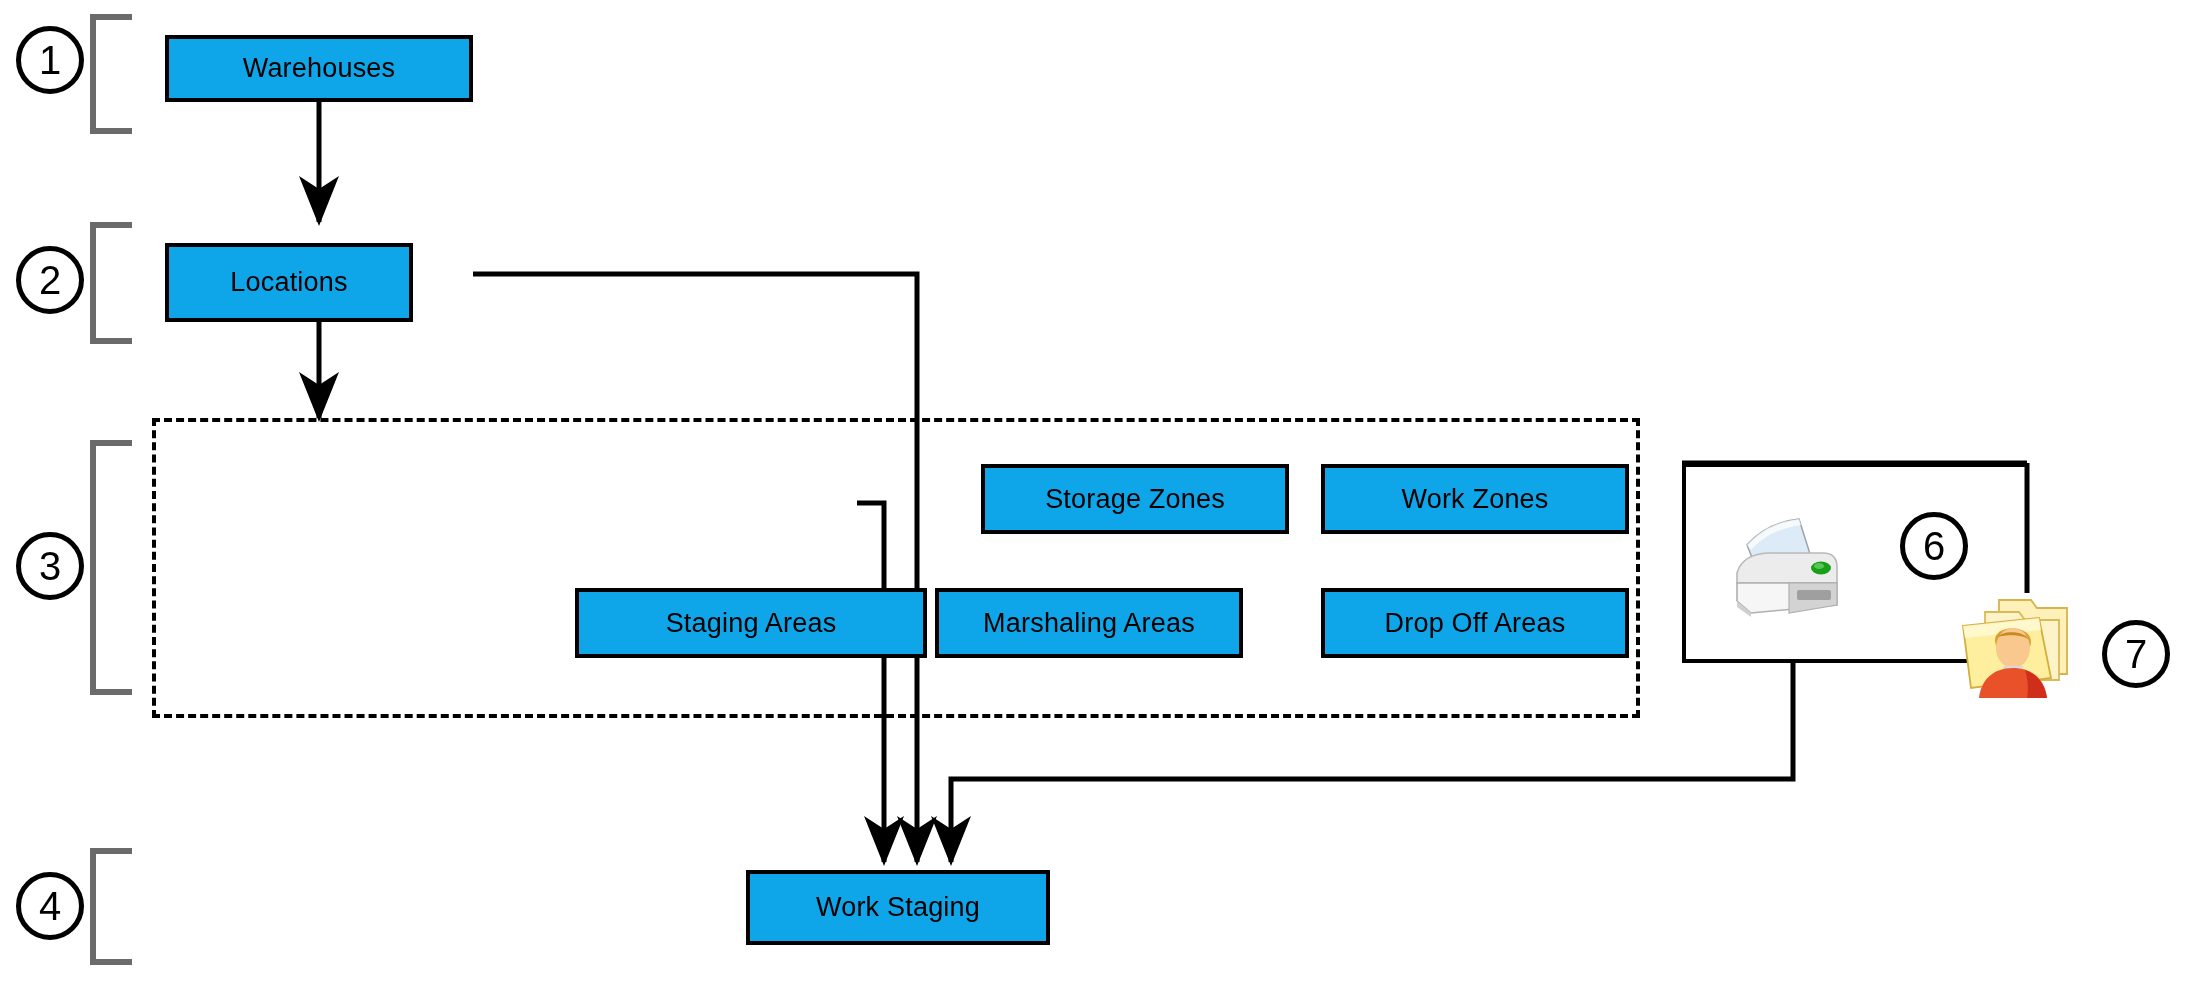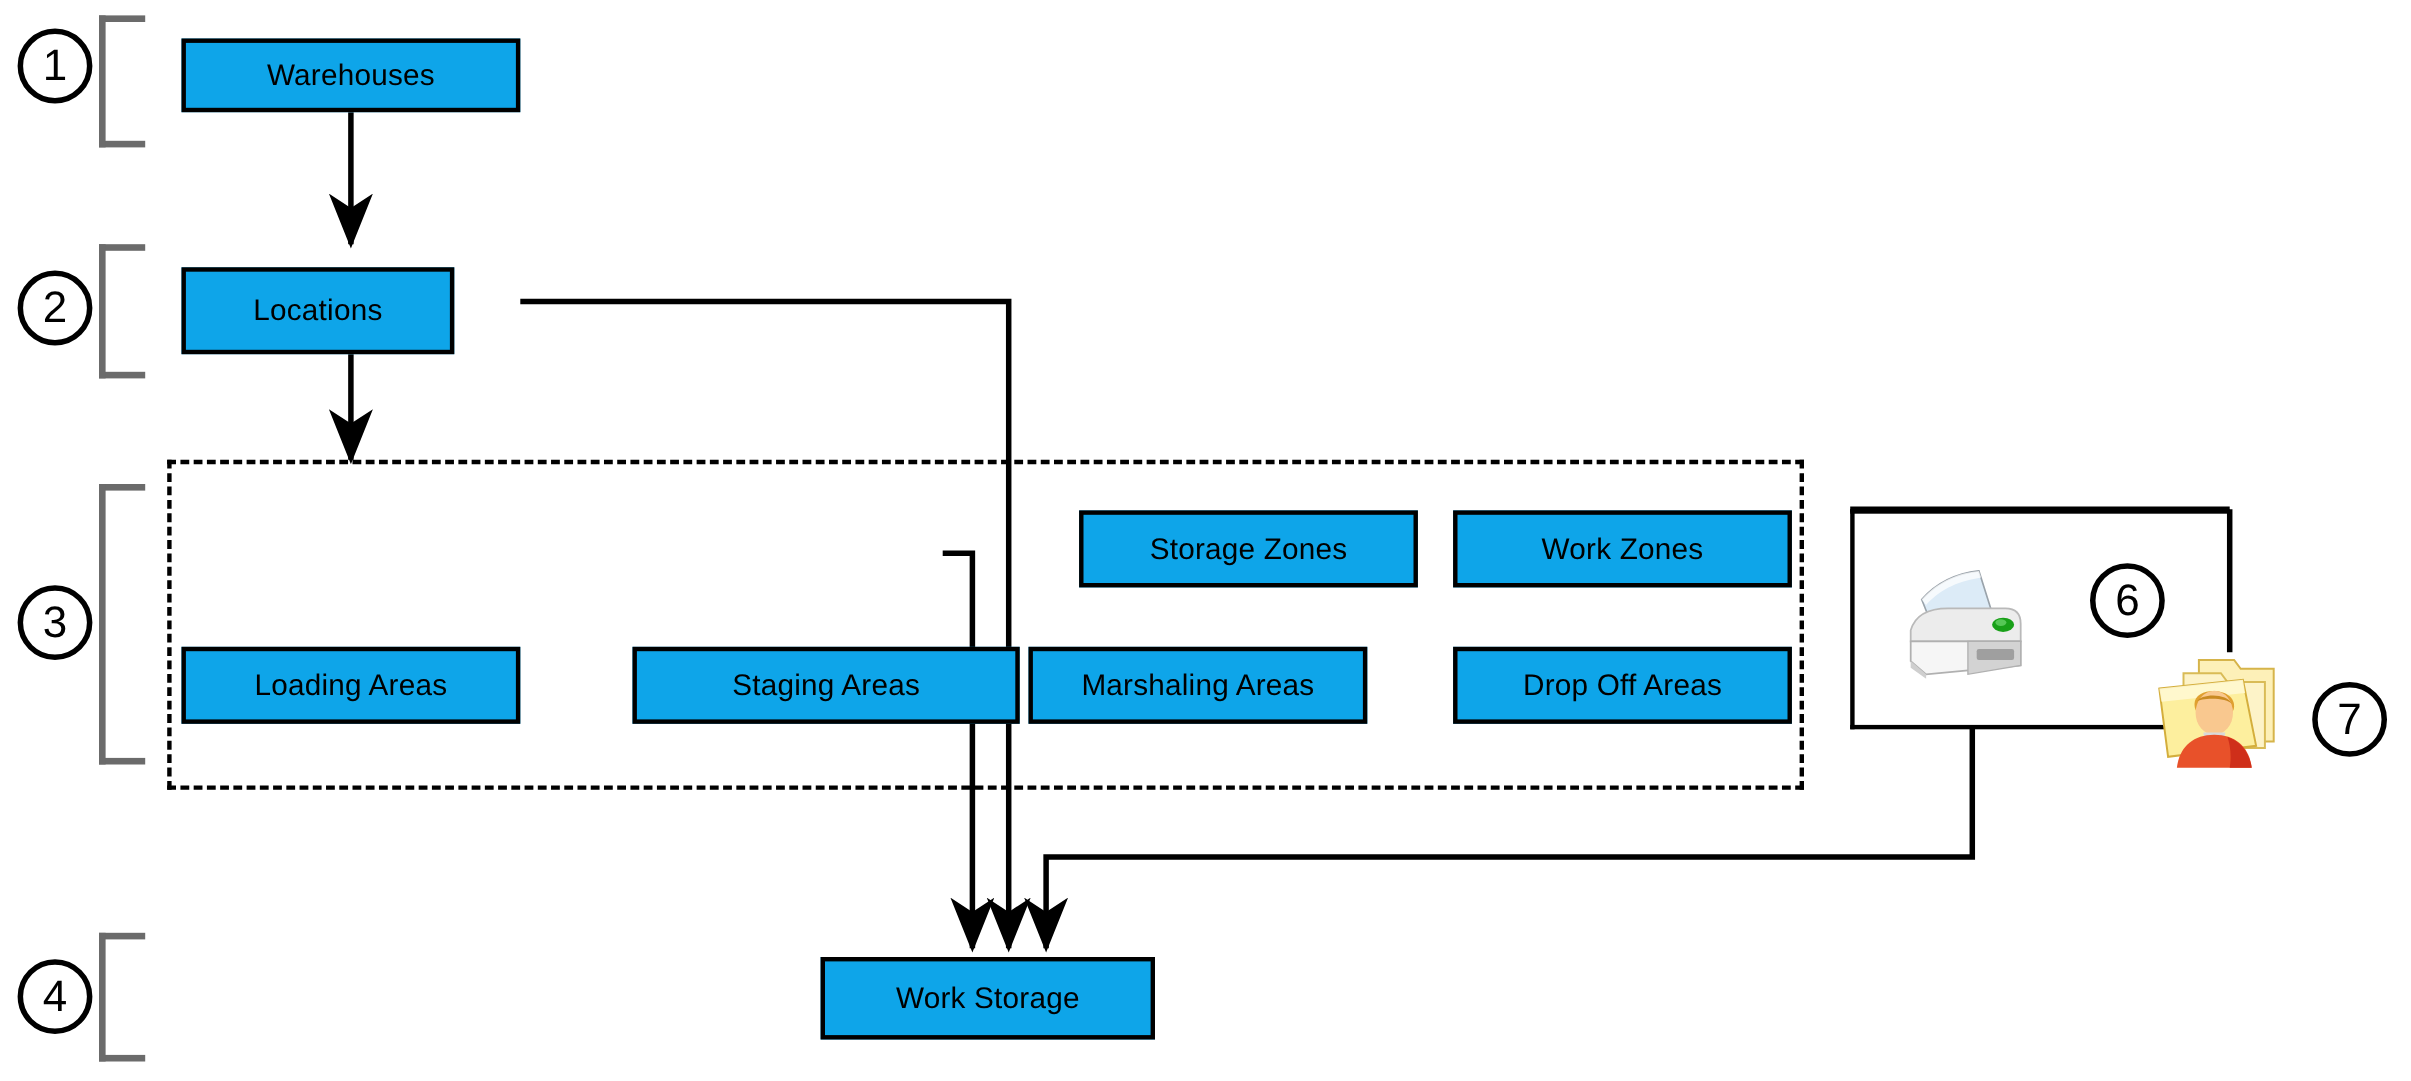--- a/index.html
+++ b/index.html
@@ -127,21 +127,20 @@
 
   <div class="node-box" style="left:165px; top:35px; width:308px; height:67px;">Warehouses</div>
 
   <div class="node-box" style="left:165px; top:243px; width:248px; height:79px;text-align:center;">Locations</div>
 
   <div class="dashed-group" style="left:152px; top:418px; width:1488px; height:300px;"></div>
 
   <div class="node-box" style="left:935px; top:464px; width:308px; height:70px;margin-left:46px;">Storage Zones</div>
   <div class="node-box" style="left:1321px; top:464px; width:308px; height:70px;">Work Zones</div>
 
-  <div class="node-box" style="left:165px; top:588px; width:308px; height:70px;">Loading Areas</div>
   <div class="node-box" style="left:575px; top:588px; width:352px; height:70px;">Staging Areas</div>
   <div class="node-box" style="left:935px; top:588px; width:308px; height:70px;">Marshaling Areas</div>
   <div class="node-box" style="left:1321px; top:588px; width:308px; height:70px;">Drop Off Areas</div>
 
   <div class="printer-group" style="left:1682px; top:463px; width:345px; height:200px;"></div>
 
   <div class="icon-wrap" style="left:1715px; top:497px; width:140px; height:130px;">
     <svg viewBox="0 0 140 130" width="140" height="130">
 
       <path d="M32,48 C48,30 66,24 84,22 L96,60 C76,62 58,66 44,78 Z" fill="#dcebf7" stroke="#9aa3ab" stroke-width="1.5"></path>
@@ -174,15 +173,15 @@
       <ellipse cx="58" cy="60" rx="17" ry="20" fill="#f9c88f"></ellipse>
       <path d="M42,50 C46,42 70,42 74,52 C70,46 46,46 42,50 Z" fill="#c98a22"></path>
 
       <path d="M48,78 L68,78 L66,90 L50,90 Z" fill="#d9d9d9"></path>
 
       <path d="M58,80 C78,80 90,92 92,110 L24,110 C26,92 38,80 58,80 Z" fill="#e8512a"></path>
       <path d="M70,82 C82,86 90,96 92,110 L72,110 C74,98 72,88 70,82 Z" fill="#cf2f1a"></path>
     </svg>
   </div>
 
-  <div class="node-box" style="left:746px; top:870px; width:304px; height:75px;">Work Storage</div>
+  <div class="node-box" style="left:746px; top:870px; width:304px; height:75px;">Work Staging</div>
 
 </div>
 
 </body></html>

